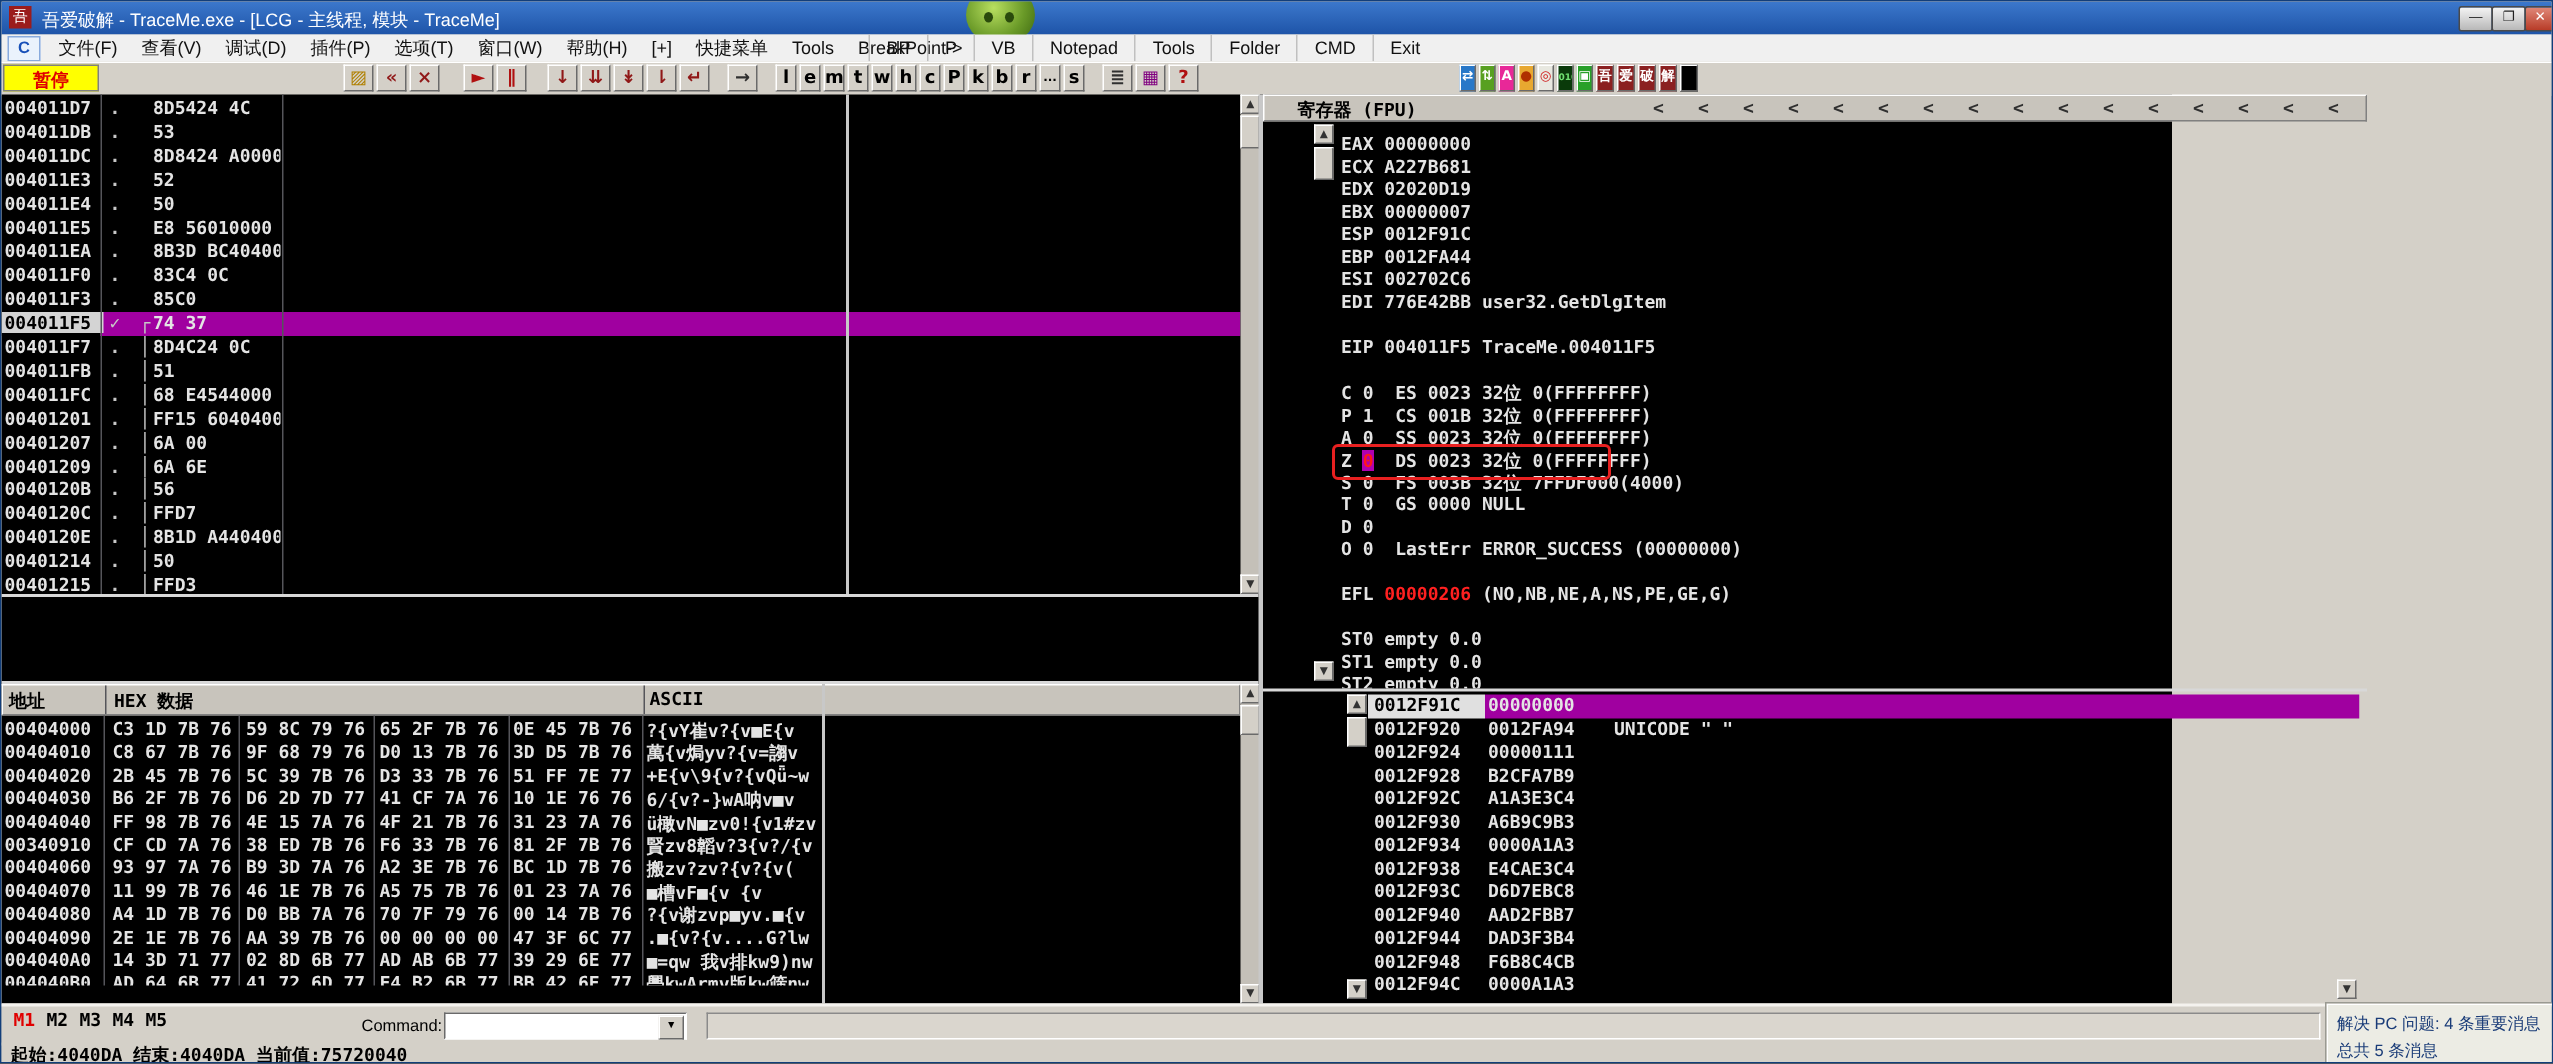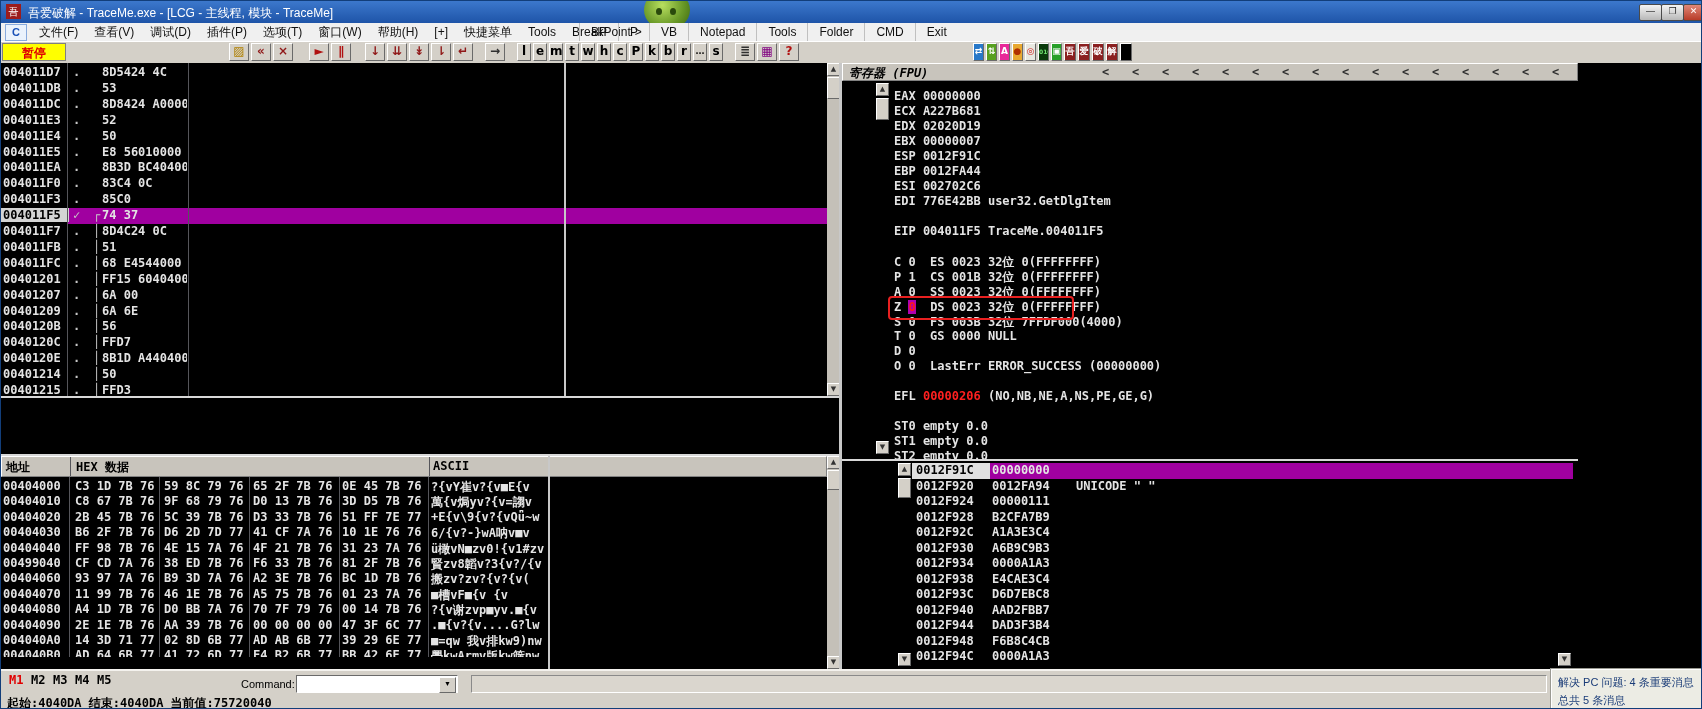--- a/index.html
+++ b/index.html
@@ -34,21 +34,21 @@
   
   #toolbar{position:absolute;top:40px;left:0;width:100%;height:22px;background:#D4D0C8;
     border-top:1px solid #fff;}
   #pausebox{position:absolute;left:1px;top:1px;width:64px;height:18px;background:#FFFF00;color:#E00000;
     font-weight:bold;font-size:12px;text-align:center;line-height:18px;border:1px solid #808080;box-sizing:border-box;}
   .tbtn{position:absolute;top:1px;height:18px;background:#D4D0C8;border:1px solid;
     border-color:#FFF #6A6A6A #6A6A6A #FFF;font-size:12px;font-weight:bold;text-align:center;
     line-height:15px;box-sizing:border-box;font-family:"DejaVu Sans",sans-serif;overflow:hidden;}
 
   
-  #main{position:absolute;top:62px;left:0;width:1702px;height:606px;background:#000;
+  #main{position:absolute;top:62px;left:0;width:1447px;height:606px;background:#000;
     font-family:"DejaVu Sans Mono",monospace;font-size:12px;font-weight:bold;color:#E4E4E4;}
   .vline{position:absolute;background:#55555A;width:1px;}
   .vlineW{position:absolute;background:#C8C8C8;width:2px;}
   .hline{position:absolute;background:#D8D8D8;height:2px;}
 
   
   #dis-rows{position:absolute;left:0;top:0;width:826px;height:333px;overflow:hidden;}
   .drow{position:absolute;left:0;width:826px;height:16px;white-space:pre;}
   .drow span{position:absolute;top:0;}
   .da{left:2px;}
@@ -76,21 +76,21 @@
   #dh-a{left:4px}#dh-h{left:74px}#dh-s{left:431px}
   #dump-rows{position:absolute;left:0;top:414px;width:826px;height:180px;overflow:hidden;}
   .mrow{position:absolute;left:0;width:826px;height:16px;white-space:pre;}
   .mrow span{position:absolute;top:0;}
   .ha{left:2px}.h0{left:74px}.h1{left:163px}.h2{left:252px}.h3{left:341px}
   .hs{left:430px;width:114px;overflow:hidden;}
 
   
   #reghdr{position:absolute;left:841px;top:0;width:736px;height:18px;background:#C8C4BC;
     border:1px solid;border-color:#FFF #808080 #808080 #FFF;box-sizing:border-box;color:#000;}
-  #reghdr-label{position:absolute;left:6px;top:1px;font-style:italic;}
+  #reghdr-label{position:absolute;left:22px;top:1px;}
   .chev{position:absolute;top:1px;color:#303030;}
   #regs{position:absolute;left:841px;top:18px;width:736px;height:378px;overflow:hidden;}
   .rline{position:absolute;left:52px;white-space:pre;}
   #zbox{position:absolute;left:887px;top:233px;width:182px;height:20px;border:2px solid #E82020;
     border-radius:4px;z-index:5;}
 
   
   #stack{position:absolute;left:841px;top:398px;width:731px;height:208px;overflow:hidden;}
   .srow{position:absolute;left:0;width:731px;height:16px;white-space:pre;}
   .srow span{position:absolute;top:0;}
@@ -243,21 +243,21 @@
       <div class="vline" style="left:68px;top:0;height:19px"></div>
       <div class="vline" style="left:427px;top:0;height:19px"></div>
     </div>
 
     <div id="dump-rows">
         <div class="mrow" style="top:2px"><span class="ha">00404000</span><span class="h0">C3 1D 7B 76</span><span class="h1">59 8C 79 76</span><span class="h2">65 2F 7B 76</span><span class="h3">0E 45 7B 76</span><span class="hs">?{vY崔v?{v■E{v</span></div>
         <div class="mrow" style="top:17.4px"><span class="ha">00404010</span><span class="h0">C8 67 7B 76</span><span class="h1">9F 68 79 76</span><span class="h2">D0 13 7B 76</span><span class="h3">3D D5 7B 76</span><span class="hs">萬{v焗yv?{v=謅v</span></div>
         <div class="mrow" style="top:32.8px"><span class="ha">00404020</span><span class="h0">2B 45 7B 76</span><span class="h1">5C 39 7B 76</span><span class="h2">D3 33 7B 76</span><span class="h3">51 FF 7E 77</span><span class="hs">+E{v\9{v?{vQǖ~w</span></div>
         <div class="mrow" style="top:48.2px"><span class="ha">00404030</span><span class="h0">B6 2F 7B 76</span><span class="h1">D6 2D 7D 77</span><span class="h2">41 CF 7A 76</span><span class="h3">10 1E 76 76</span><span class="hs">6/{v?-}wA呐v■v</span></div>
         <div class="mrow" style="top:63.6px"><span class="ha">00404040</span><span class="h0">FF 98 7B 76</span><span class="h1">4E 15 7A 76</span><span class="h2">4F 21 7B 76</span><span class="h3">31 23 7A 76</span><span class="hs">ü橄vN■zv0!{v1#zv</span></div>
-        <div class="mrow" style="top:79px"><span class="ha">00499040</span><span class="h0">CF CD 7A 76</span><span class="h1">38 ED 7B 76</span><span class="h2">F6 33 7B 76</span><span class="h3">81 2F 7B 76</span><span class="hs">賢zv8韜v?3{v?/{v</span></div>
+        <div class="mrow" style="top:79px"><span class="ha">00340910</span><span class="h0">CF CD 7A 76</span><span class="h1">38 ED 7B 76</span><span class="h2">F6 33 7B 76</span><span class="h3">81 2F 7B 76</span><span class="hs">賢zv8韜v?3{v?/{v</span></div>
         <div class="mrow" style="top:94.4px"><span class="ha">00404060</span><span class="h0">93 97 7A 76</span><span class="h1">B9 3D 7A 76</span><span class="h2">A2 3E 7B 76</span><span class="h3">BC 1D 7B 76</span><span class="hs">搬zv?zv?{v?{v(</span></div>
         <div class="mrow" style="top:109.8px"><span class="ha">00404070</span><span class="h0">11 99 7B 76</span><span class="h1">46 1E 7B 76</span><span class="h2">A5 75 7B 76</span><span class="h3">01 23 7A 76</span><span class="hs">■槽vF■{v {v</span></div>
         <div class="mrow" style="top:125.2px"><span class="ha">00404080</span><span class="h0">A4 1D 7B 76</span><span class="h1">D0 BB 7A 76</span><span class="h2">70 7F 79 76</span><span class="h3">00 14 7B 76</span><span class="hs">?{v谢zvp■yv.■{v</span></div>
         <div class="mrow" style="top:140.6px"><span class="ha">00404090</span><span class="h0">2E 1E 7B 76</span><span class="h1">AA 39 7B 76</span><span class="h2">00 00 00 00</span><span class="h3">47 3F 6C 77</span><span class="hs">.■{v?{v....G?lw</span></div>
         <div class="mrow" style="top:156px"><span class="ha">004040A0</span><span class="h0">14 3D 71 77</span><span class="h1">02 8D 6B 77</span><span class="h2">AD AB 6B 77</span><span class="h3">39 29 6E 77</span><span class="hs">■=qw 我v排kw9)nw</span></div>
         <div class="mrow" style="top:171.4px"><span class="ha">004040B0</span><span class="h0">AD 64 6B 77</span><span class="h1">41 72 6D 77</span><span class="h2">F4 B2 6B 77</span><span class="h3">BB 42 6E 77</span><span class="hs">璺kwArmv版kw筛nw</span></div>
       </div>
     <div class="vline" style="left:68px;top:414px;height:180px"></div>
     <div class="vline" style="left:158px;top:414px;height:180px"></div>
     <div class="vline" style="left:248px;top:414px;height:180px"></div>

